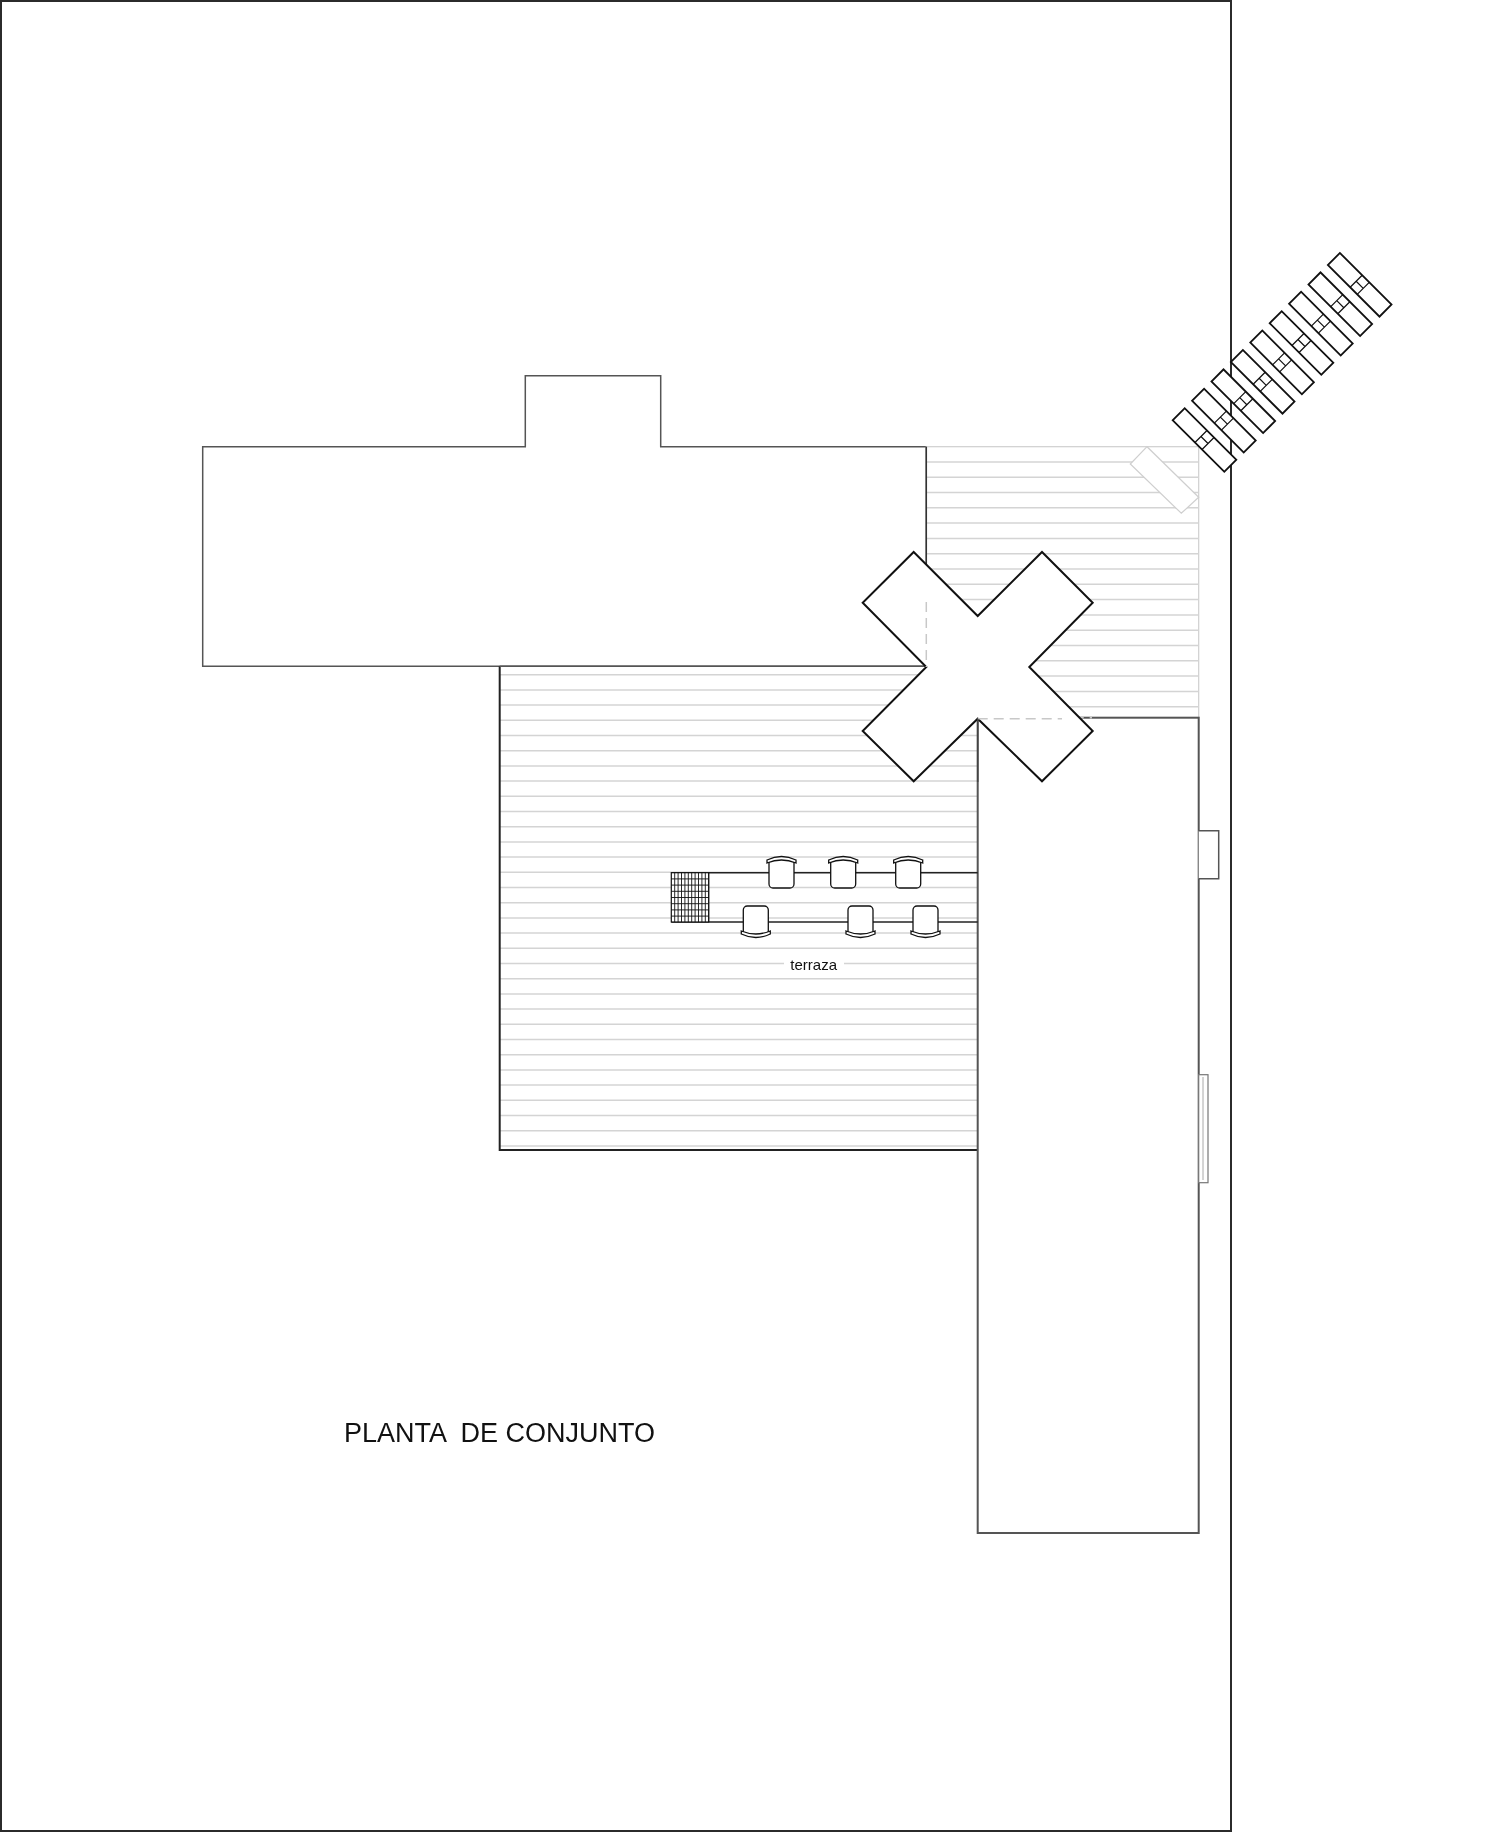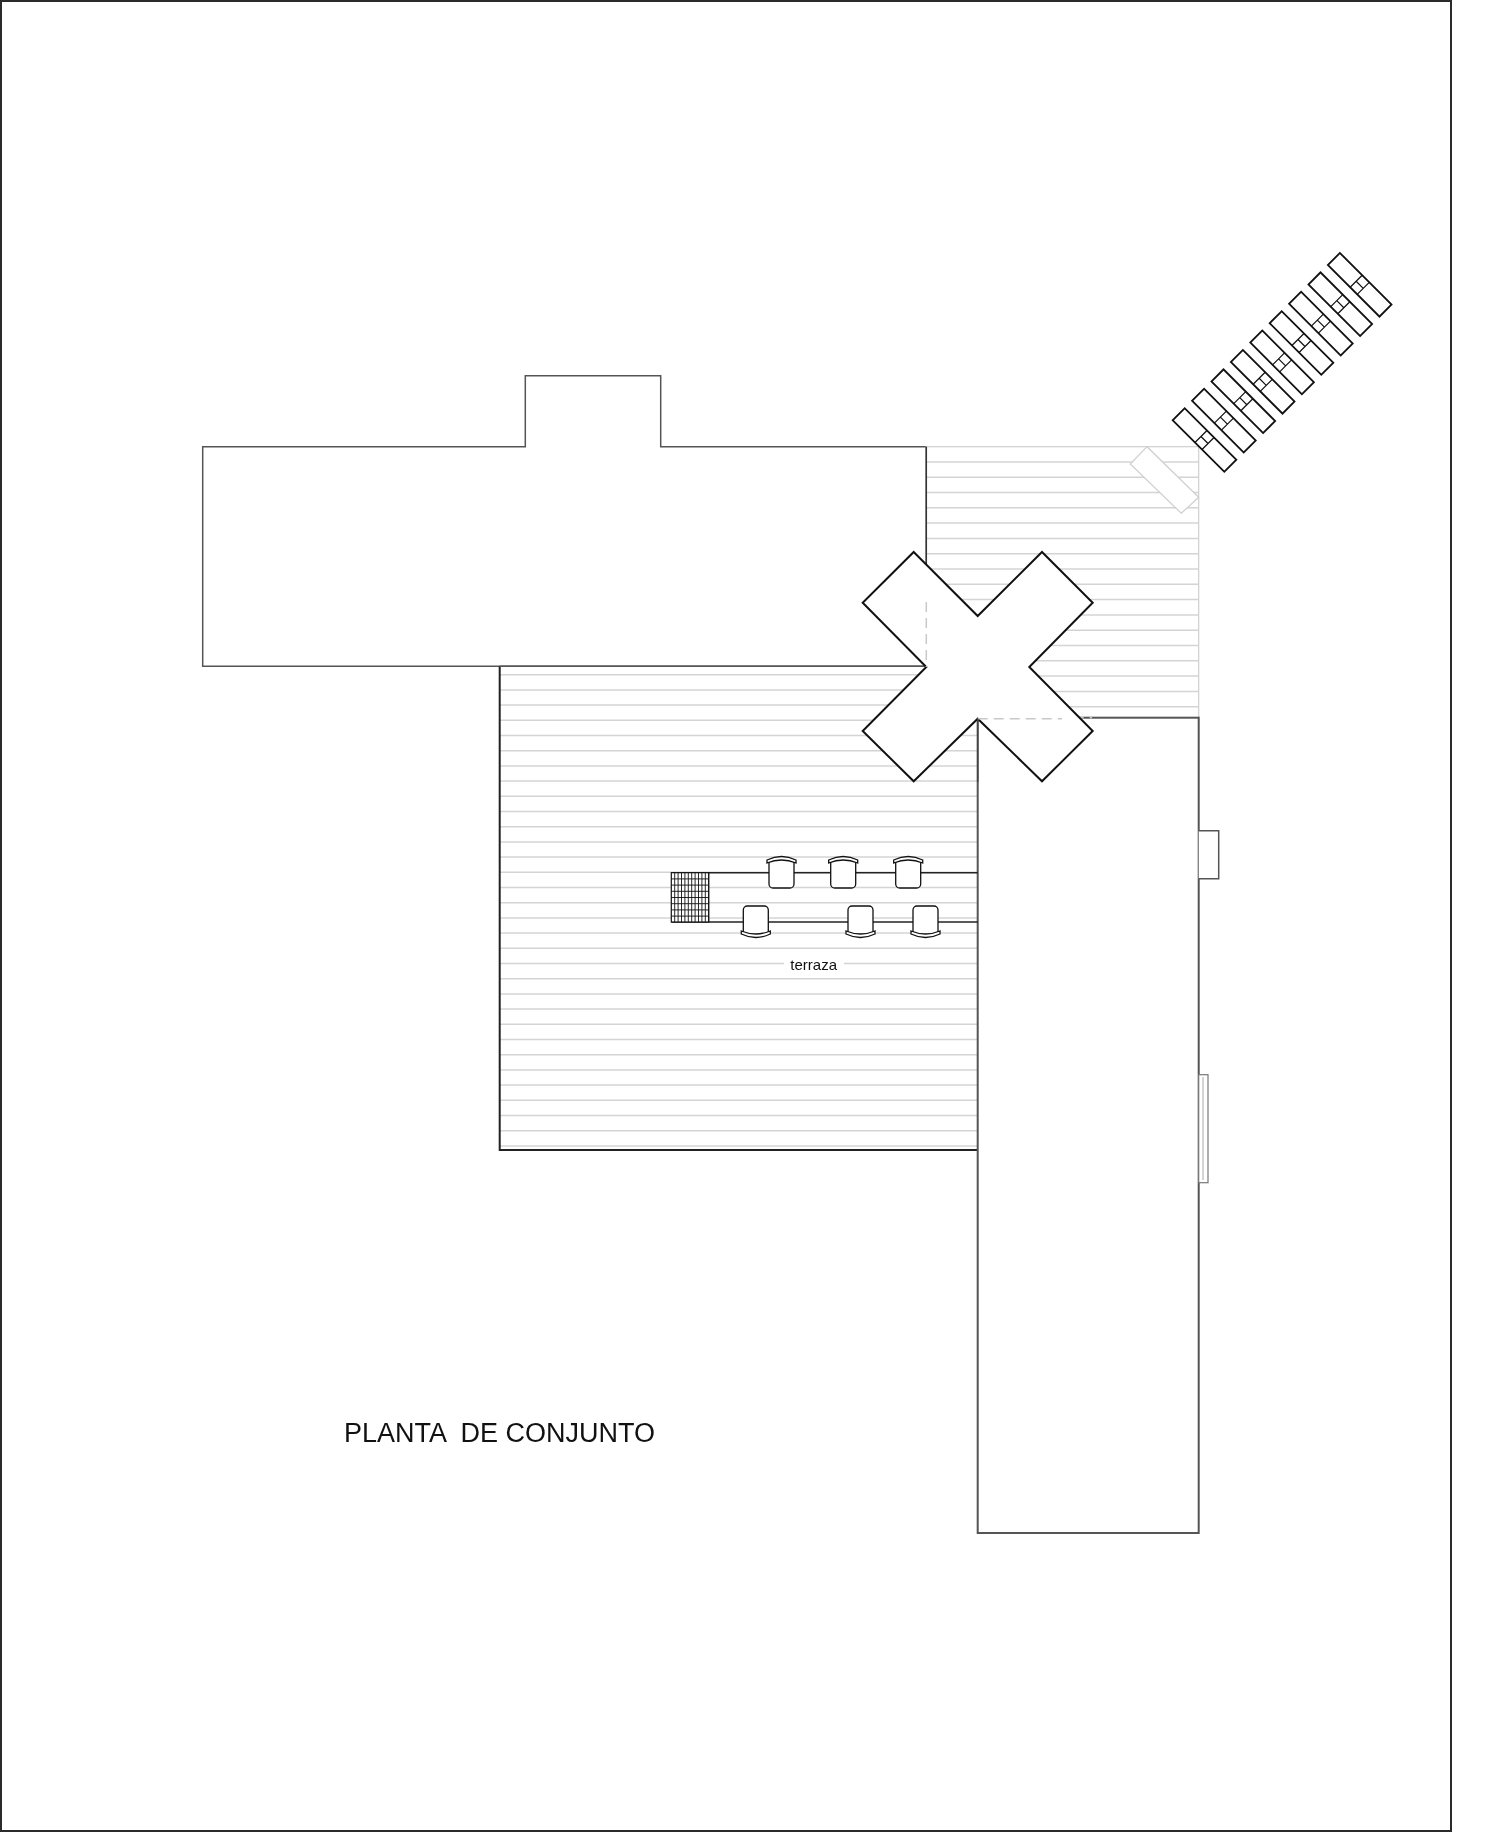--- a/index.html
+++ b/index.html
@@ -1,18 +1,18 @@
 <!DOCTYPE html>
 <html><head>
 <meta charset="utf-8">
 <style>
   html, body { margin: 0; padding: 0; background: #ffffff; }
   body { width: 1500px; height: 1832px; position: relative; overflow: hidden; }
   #sheet {
-    position: absolute; left: 0; top: 0; width: 1452px; height: 1832px;
+    position: absolute; left: 0; top: 0; width: 1232px; height: 1832px;
     box-sizing: border-box; border: 2px solid #2b2b2b; background: #fff;
   }
   svg { position: absolute; left: 0; top: 0; }
   .label-text { font-family: "Liberation Sans", sans-serif; fill: #111; }
 </style>
 </head>
 <body>
 
 <div id="sheet">
 <svg width="1500" height="1832" viewBox="0 0 1500 1832" xmlns="http://www.w3.org/2000/svg">

